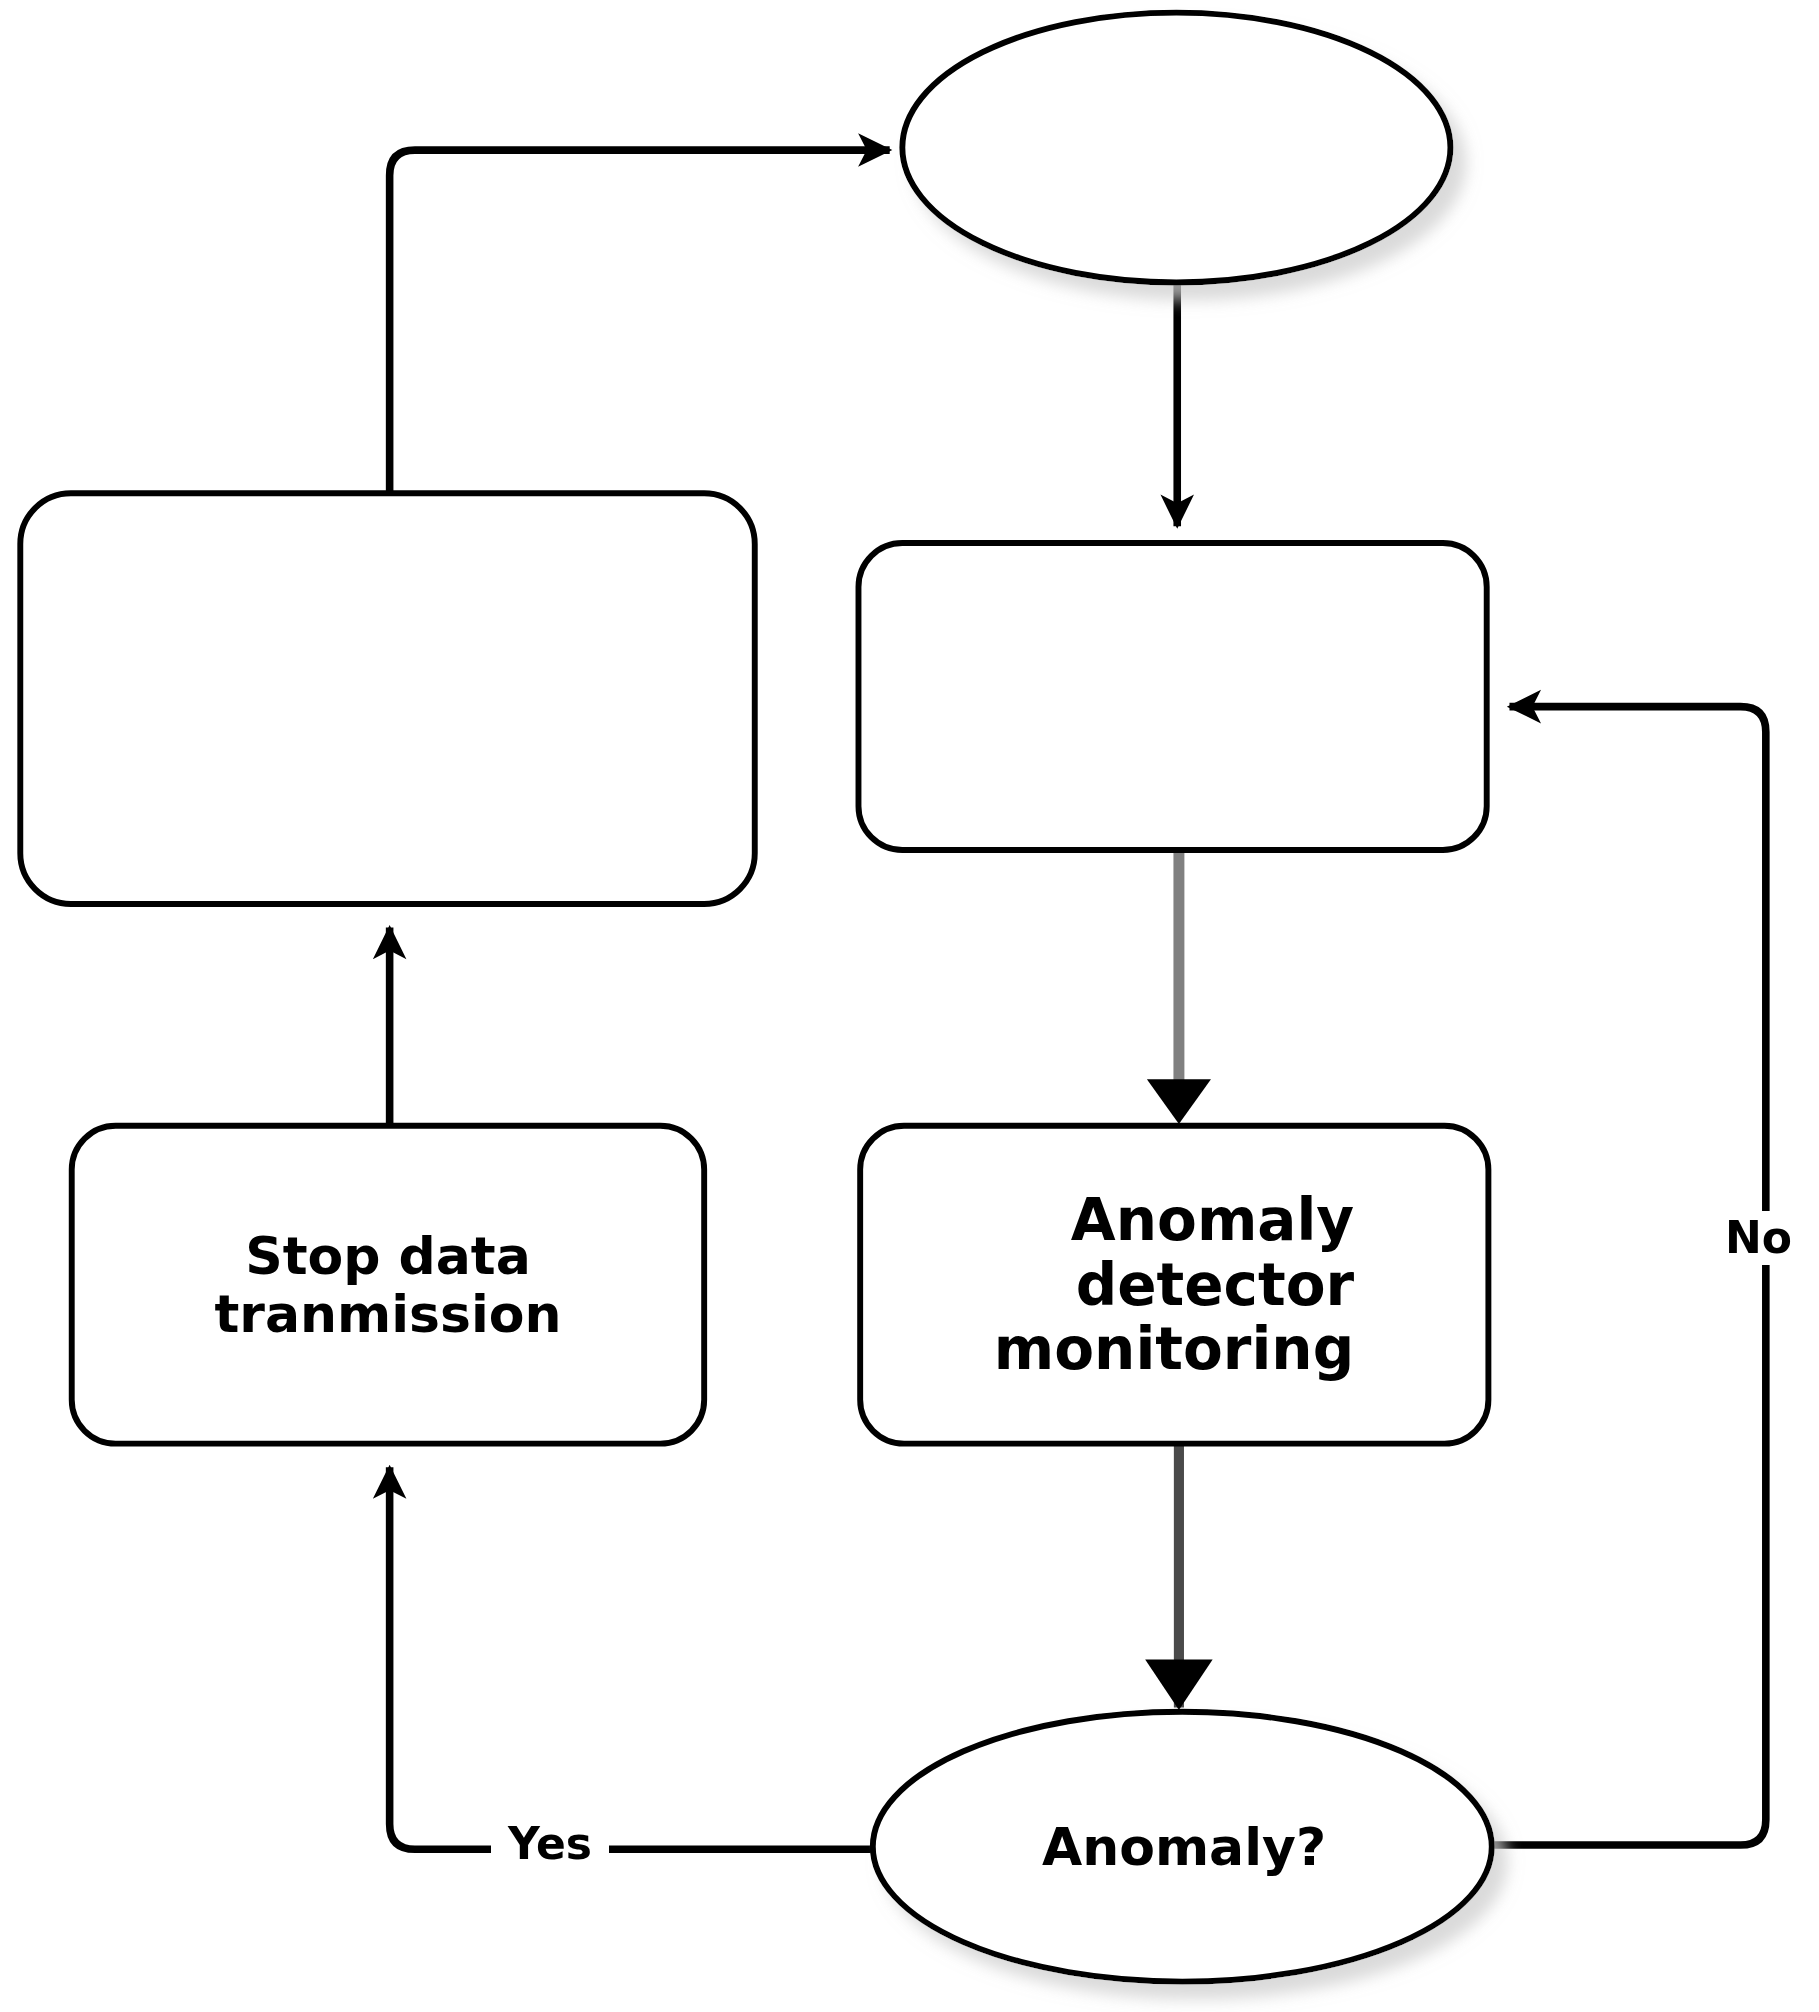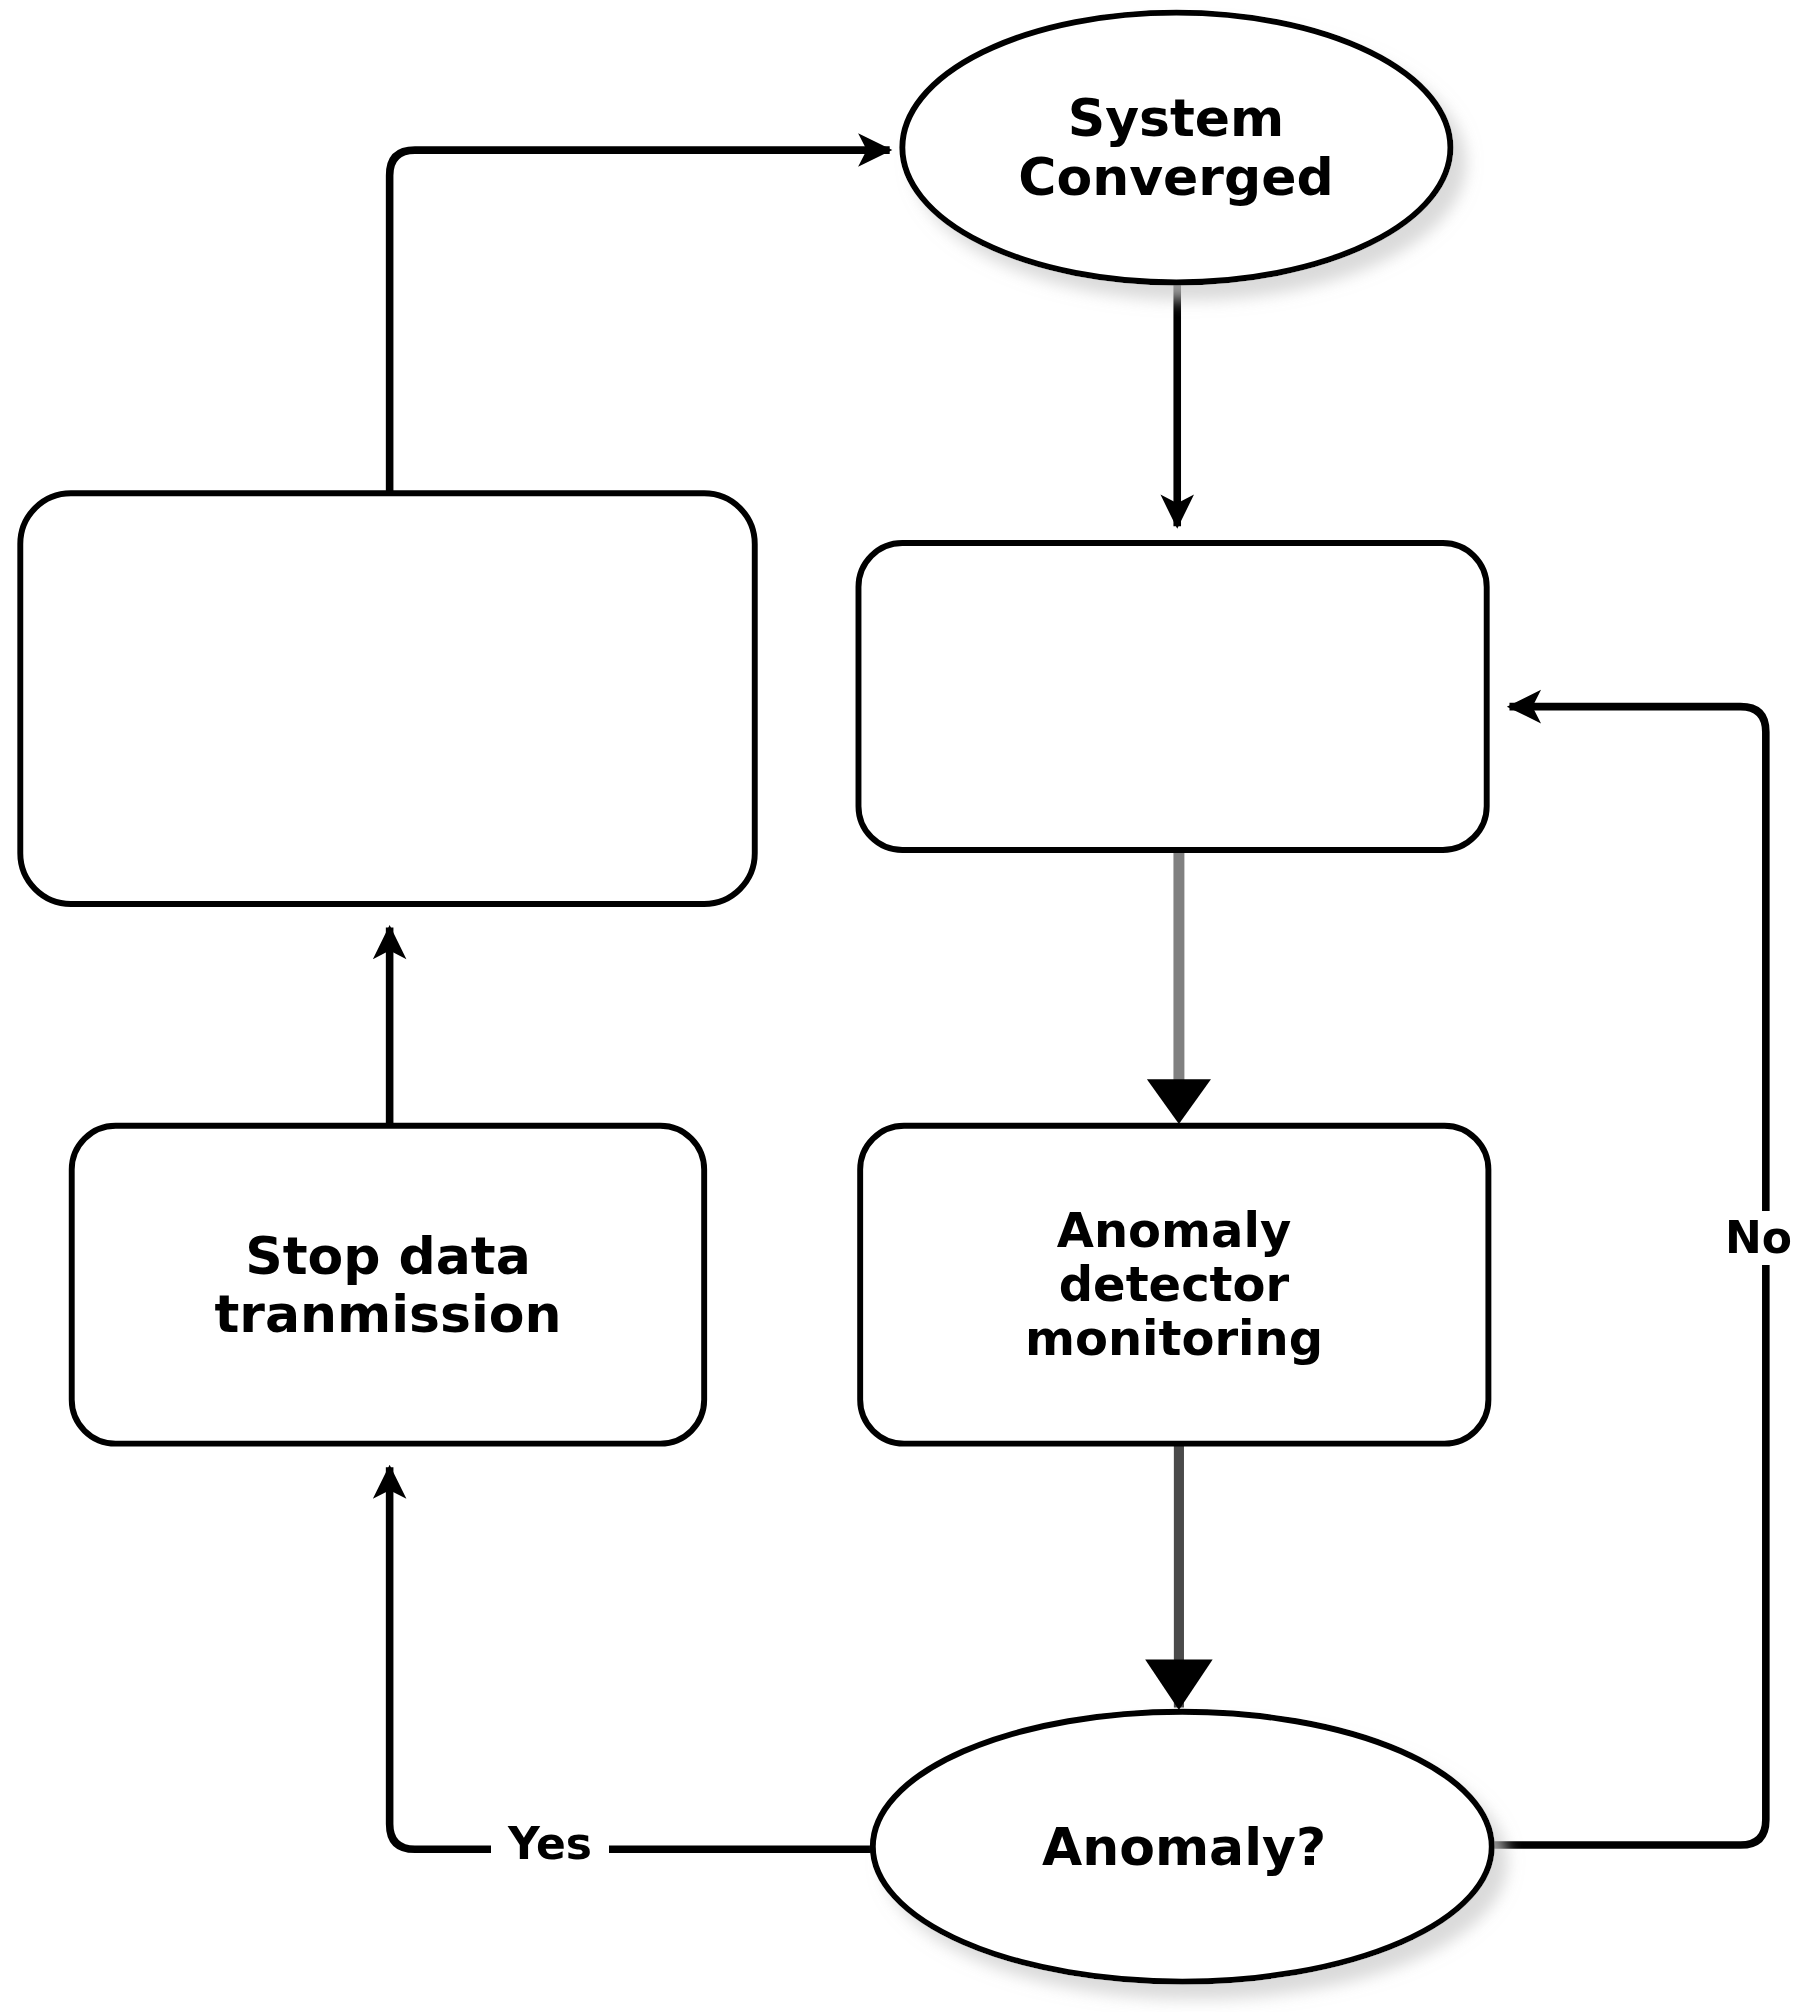--- a/index.html
+++ b/index.html
@@ -136,25 +136,23 @@
     <g>
       <rect x="85" y="1335" width="750" height="377" rx="52" ry="52" fill="#ffffff" stroke="#000000" stroke-width="7"></rect>
     </g>
 
     
     <g>
       <rect x="24" y="585" width="871" height="487" rx="60" ry="60" fill="#ffffff" stroke="#000000" stroke-width="7"></rect>
     </g>
   </svg>
 
-  <div class="node-label" style="left:902px; top:12.6px; width:548px; height:270px; font-size:52px;">System
-Converged</div>
 
 
-  <div class="node-label" style="left:860px; top:1126px; width:628px; height:318px; font-size:48px;">Anomaly
+  <div class="node-label" style="left:860px; top:1126px; width:628px; height:318px; font-size:58px;text-align:right;">Anomaly
 detector
 monitoring</div>
 
   <div class="node-label" style="left:874px; top:1712px; width:620px; height:270px; font-size:52px;">Anomaly?</div>
 
   <div class="node-label" style="left:72px; top:1126px; width:632px; height:318px; font-size:52px;">Stop data
 tranmission</div>
 
 
   <div class="edge-label" style="left:491px; top:1819px; width:118px; font-size:44px; padding:3.4px 0;">Yes</div>

